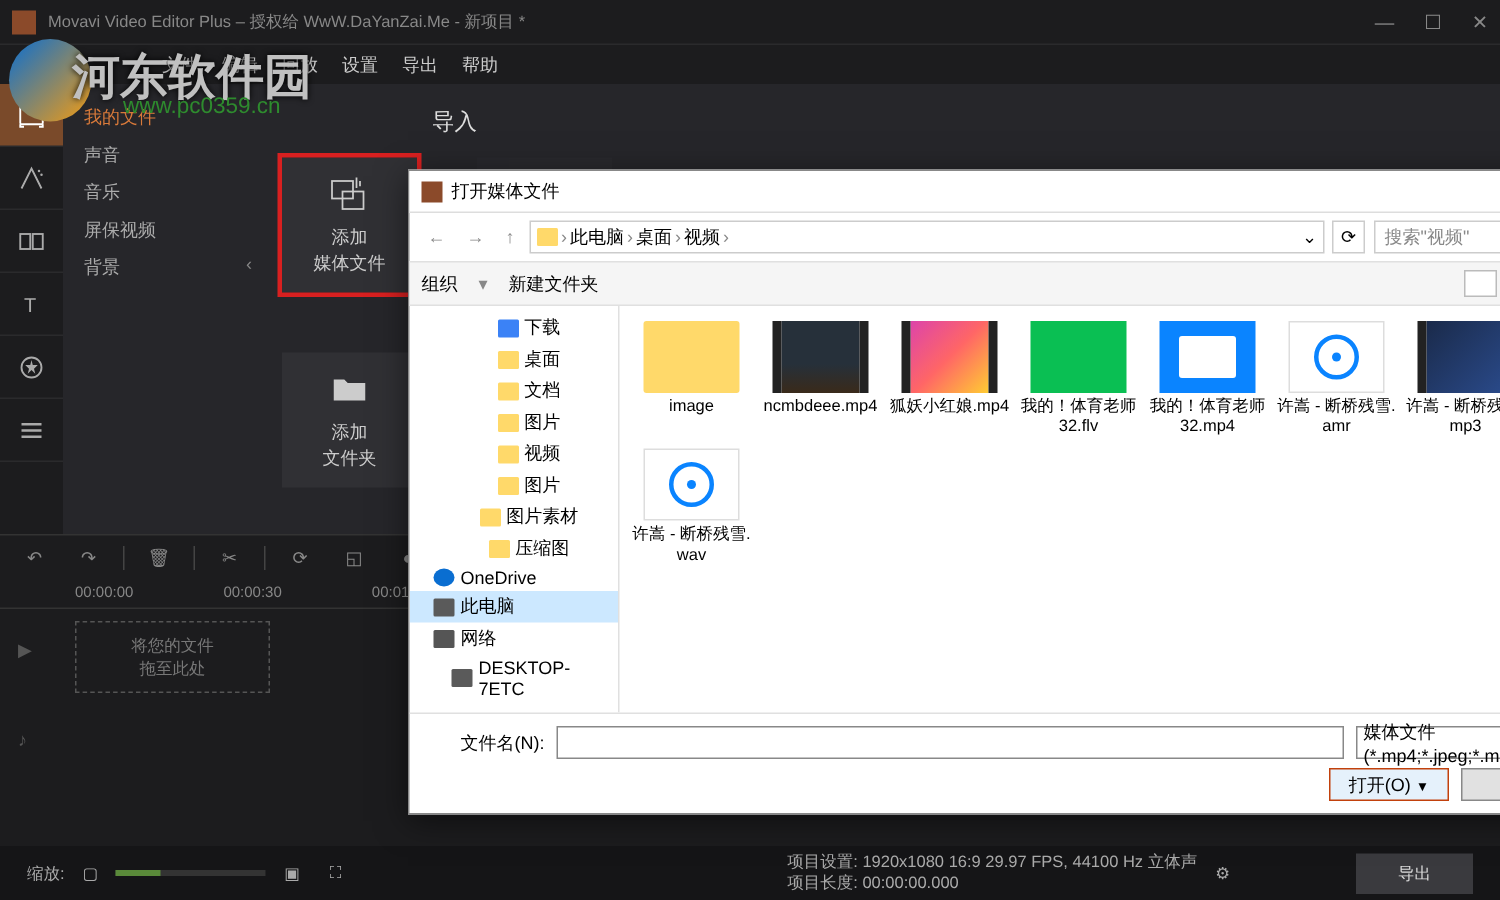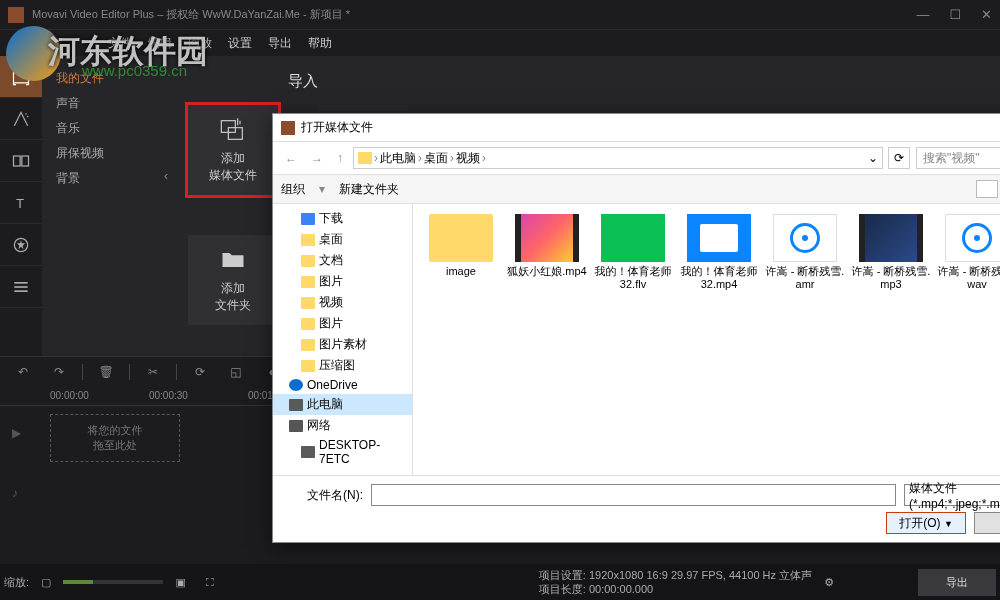--- a/index.html
+++ b/index.html
@@ -40,21 +40,21 @@
 .timeline-tools { height: 30px; background: #1c1c1e; display: flex; align-items: center; gap: 10px; padding: 0 10px; border-top: 1px solid #333; }
 .timeline-tools .tbtn { width: 26px; height: 22px; display: flex; align-items: center; justify-content: center; color: #888; }
 .timeline-tools .sep { width: 1px; height: 16px; background: #444; }
 
 .ruler { height: 20px; background: #1c1c1e; display: flex; align-items: center; gap: 60px; padding-left: 50px; color: #888; font-size: 10px; border-bottom: 1px solid #333; }
 
 .tracks { height: 110px; background: #1c1c1e; padding: 8px 50px; }
 .placeholder-track { border: 1px dashed #555; width: 130px; height: 48px; display: flex; flex-direction: column; align-items: center; justify-content: center; color: #777; font-size: 11px; }
 .trackicon { position: absolute; left: 12px; color: #555; font-size: 12px; }
 
-.footer { position: absolute; bottom: 0; left: 0; right: 0; height: 36px; background: #151517; display: flex; align-items: center; padding: 0 4px; gap: 12px; color: #aaa; font-size: 11px; }
+.footer { position: absolute; bottom: 0; left: 0; right: 0; height: 36px; background: #151517; display: flex; align-items: center; padding: 0 18px; gap: 12px; color: #aaa; font-size: 11px; }
 .footer .zoomslider { width: 100px; height: 4px; background: #333; position: relative; }
 .footer .zoomslider::before { content:''; position:absolute; left:0; width:30%; height:100%; background:#5a8a3a; }
 .footer .spacer { flex: 1; }
 .footer .export { background: #3a3a3e; color: #ddd; padding: 6px 28px; cursor: pointer; }
 
 
 .dialog { position: absolute; left: 272px; top: 113px; width: 803px; height: 430px; background: #fff; border: 1px solid #888; box-shadow: 0 4px 20px rgba(0,0,0,0.5); display: flex; flex-direction: column; color: #000; }
 .dlg-title { height: 28px; background: #fff; display: flex; align-items: center; padding: 0 8px; border-bottom: 1px solid #ddd; }
 .dlg-title .ico { width: 14px; height: 14px; background: #8b4a2a; margin-right: 6px; }
 .dlg-title .t { flex: 1; font-size: 12px; color: #000; }
@@ -70,21 +70,21 @@
 
 .dlg-toolbar { height: 30px; border-top: 1px solid #e0e0e0; border-bottom: 1px solid #e0e0e0; background: #f5f5f5; display: flex; align-items: center; padding: 0 8px; gap: 14px; font-size: 12px; }
 .dlg-toolbar .right { margin-left: auto; display: flex; gap: 8px; align-items: center; }
 .dlg-toolbar .viewbtn { width: 22px; height: 18px; border: 1px solid #bbb; background: #fff; }
 .dlg-toolbar .help { width: 16px; height: 16px; border-radius: 50%; background: #1e90ff; color: #fff; display: flex; align-items: center; justify-content: center; font-size: 11px; }
 
 .dlg-body { flex: 1; display: flex; overflow: hidden; }
 .dlg-tree { width: 140px; border-right: 1px solid #e0e0e0; padding: 4px 0; overflow-y: auto; font-size: 12px; }
 .tree-item { display: flex; align-items: center; gap: 4px; padding: 2px 8px 2px 16px; cursor: pointer; }
 .tree-item.sel { background: #cce8ff; }
-.tree-item.indent { padding-left: 28px; }
+.tree-item.indent { padding-left: 28px; justify-content: center; }
 .ti-ico { width: 14px; height: 12px; background: #ffd96a; border-radius: 1px; flex-shrink: 0; }
 .ti-ico.star { background: #3b82f6; border-radius: 2px; }
 .ti-ico.pc { background: #5a5a5a; }
 .ti-ico.net { background: #555; }
 .ti-ico.dl { background: #3b82f6; }
 .ti-ico.od { background: #0a6ed1; border-radius:50%; }
 
 .dlg-files { flex: 1; padding: 10px 8px; display: flex; flex-wrap: wrap; align-content: flex-start; gap: 8px 6px; overflow-y: auto; }
 .file-item { width: 80px; display: flex; flex-direction: column; align-items: center; font-size: 11px; text-align: center; cursor: pointer; }
 .file-item .thumb { width: 64px; height: 48px; background: #ddd; margin-bottom: 3px; display: flex; align-items: center; justify-content: center; position: relative; overflow: hidden; }
@@ -357,20 +357,24 @@
           <div class="ti-ico pc"></div>
           <span>DESKTOP-7ETC</span>
         </div>
       </div>
     <div class="dlg-files" id="files">
         <div class="file-item">
           <div class="thumb folder"></div>
           <div class="fname">image</div>
         </div>
         <div class="file-item">
+          <div class="thumb video"></div>
+          <div class="fname">ncmbdeee.mp4</div>
+        </div>
+        <div class="file-item">
           <div class="thumb video2"></div>
           <div class="fname">狐妖小红娘.mp4</div>
         </div>
         <div class="file-item">
           <div class="thumb iqiyi"></div>
           <div class="fname">我的！体育老师32.flv</div>
         </div>
         <div class="file-item">
           <div class="thumb clap"></div>
           <div class="fname">我的！体育老师32.mp4</div>

